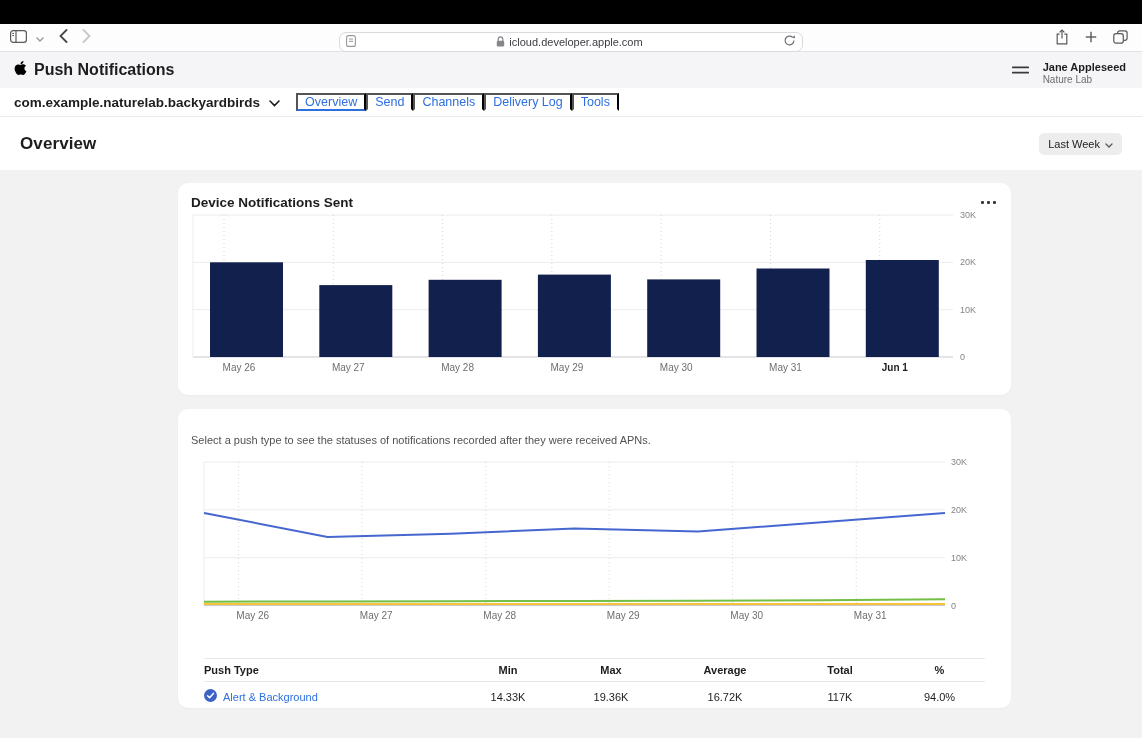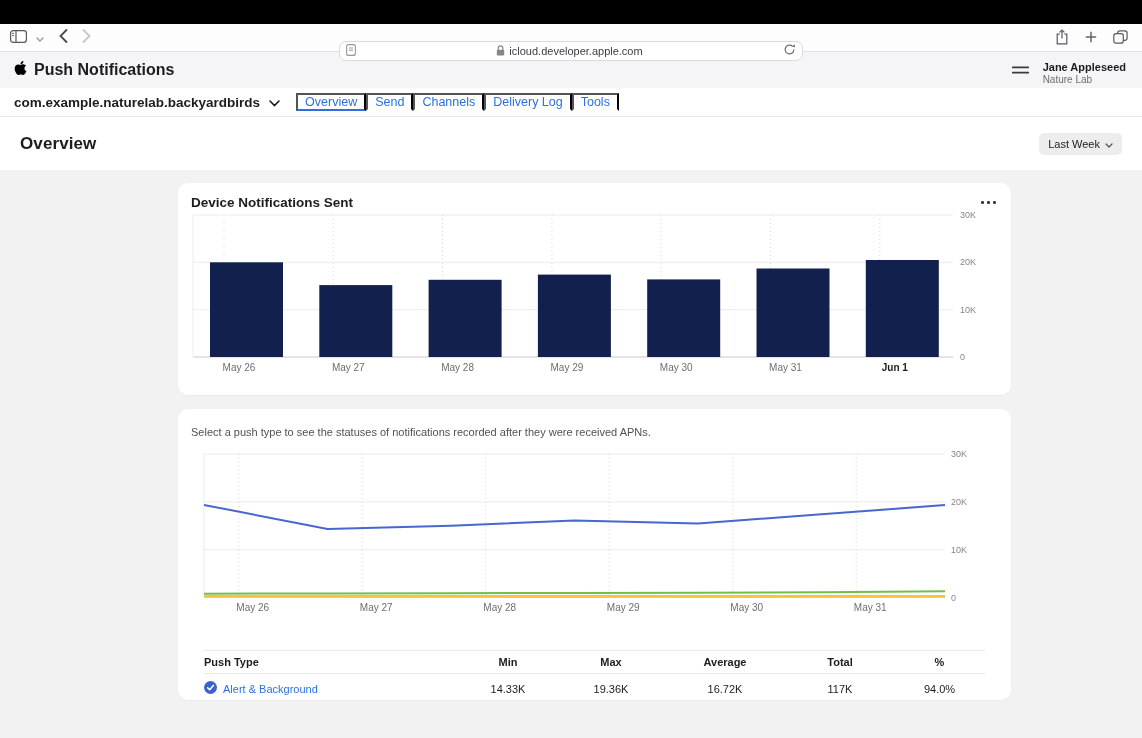--- a/index.html
+++ b/index.html
@@ -8,21 +8,21 @@
   .screen { position:relative; width:1142px; height:738px; display:flex; flex-direction:column; overflow:hidden; }
 
   
   .menubar { height:24px; background:#000; flex:0 0 auto; }
 
   
   .toolbar { height:28px; background:#fdfdfd; border-bottom:1px solid #e2e2e4;
     display:flex; align-items:center; position:relative; flex:0 0 auto; }
   .tb-left { display:flex; align-items:center; gap:9px; padding-left:10px; }
   .icon-btn { display:flex; align-items:center; justify-content:center; background:none; border:none; cursor:default; padding:0; }
-  .url-bar { position:absolute; left:339px; top:17px; width:464px; height:20px;
+  .url-bar { position:absolute; left:339px; top:8px; width:464px; height:20px;
     background:#fff; border:1px solid #d9d9de; border-radius:7px;
     display:flex; align-items:center; padding:0 6px; }
   .url-center { flex:1; display:flex; align-items:center; justify-content:center; gap:4px; }
   .url-text { font-size:11px; color:#3c3c43; }
   .tb-right { position:absolute; right:14px; top:0; height:28px; display:flex; align-items:center; gap:16px; }
 
   
   .app-header { height:36px; background:#f5f5f7; display:flex; align-items:center;
     justify-content:space-between; padding:0 16px 0 14px; flex:0 0 auto; }
   .brand { display:flex; align-items:center; gap:7px; }
@@ -52,21 +52,21 @@
   
   .content { flex:1; background:#f2f2f3; overflow:hidden; display:flex; flex-direction:column;
     align-items:center; padding-top:13px;padding-left:47px; }
   .card { width:833px; background:#fff; border-radius:10px; box-shadow:0 1px 2px rgba(0,0,0,.03); flex:0 0 auto; }
   .card-1 { padding:12px 13px 13px; margin-bottom:14px; }
   .card-2 { padding:13px 13px 0; }
   .card-head { display:flex; align-items:flex-start; justify-content:space-between; }
   .card-title { font-size:13.5px; font-weight:700; }
   .card-title-lg { font-size:19px; font-weight:700; }
   .big-number { font-size:28px; font-weight:700; line-height:32px; letter-spacing:.2px; }
-  .card-subtitle { font-size:11px; color:#515154; margin-top:4px; }
+  .card-subtitle { font-size:11px; color:#515154; margin-top:12px; }
   .dots { display:flex; gap:3px; padding:6px 2px; background:none; border:none; cursor:pointer; }
   .dots i { width:3px; height:3px; background:#3a3a3c; border-radius:1px; display:block; }
   .chart-wrap { margin-top:0; }
   svg text { font-family:"Liberation Sans", sans-serif; }
   .ytick { font-size:9px; fill:#86868b; }
   .xtick { font-size:10px; fill:#6e6e73; }
   .boldtick { font-weight:700; fill:#1d1d1f; }
 
   
   .pt-table { margin:26px 13px 0; font-size:11px; }

